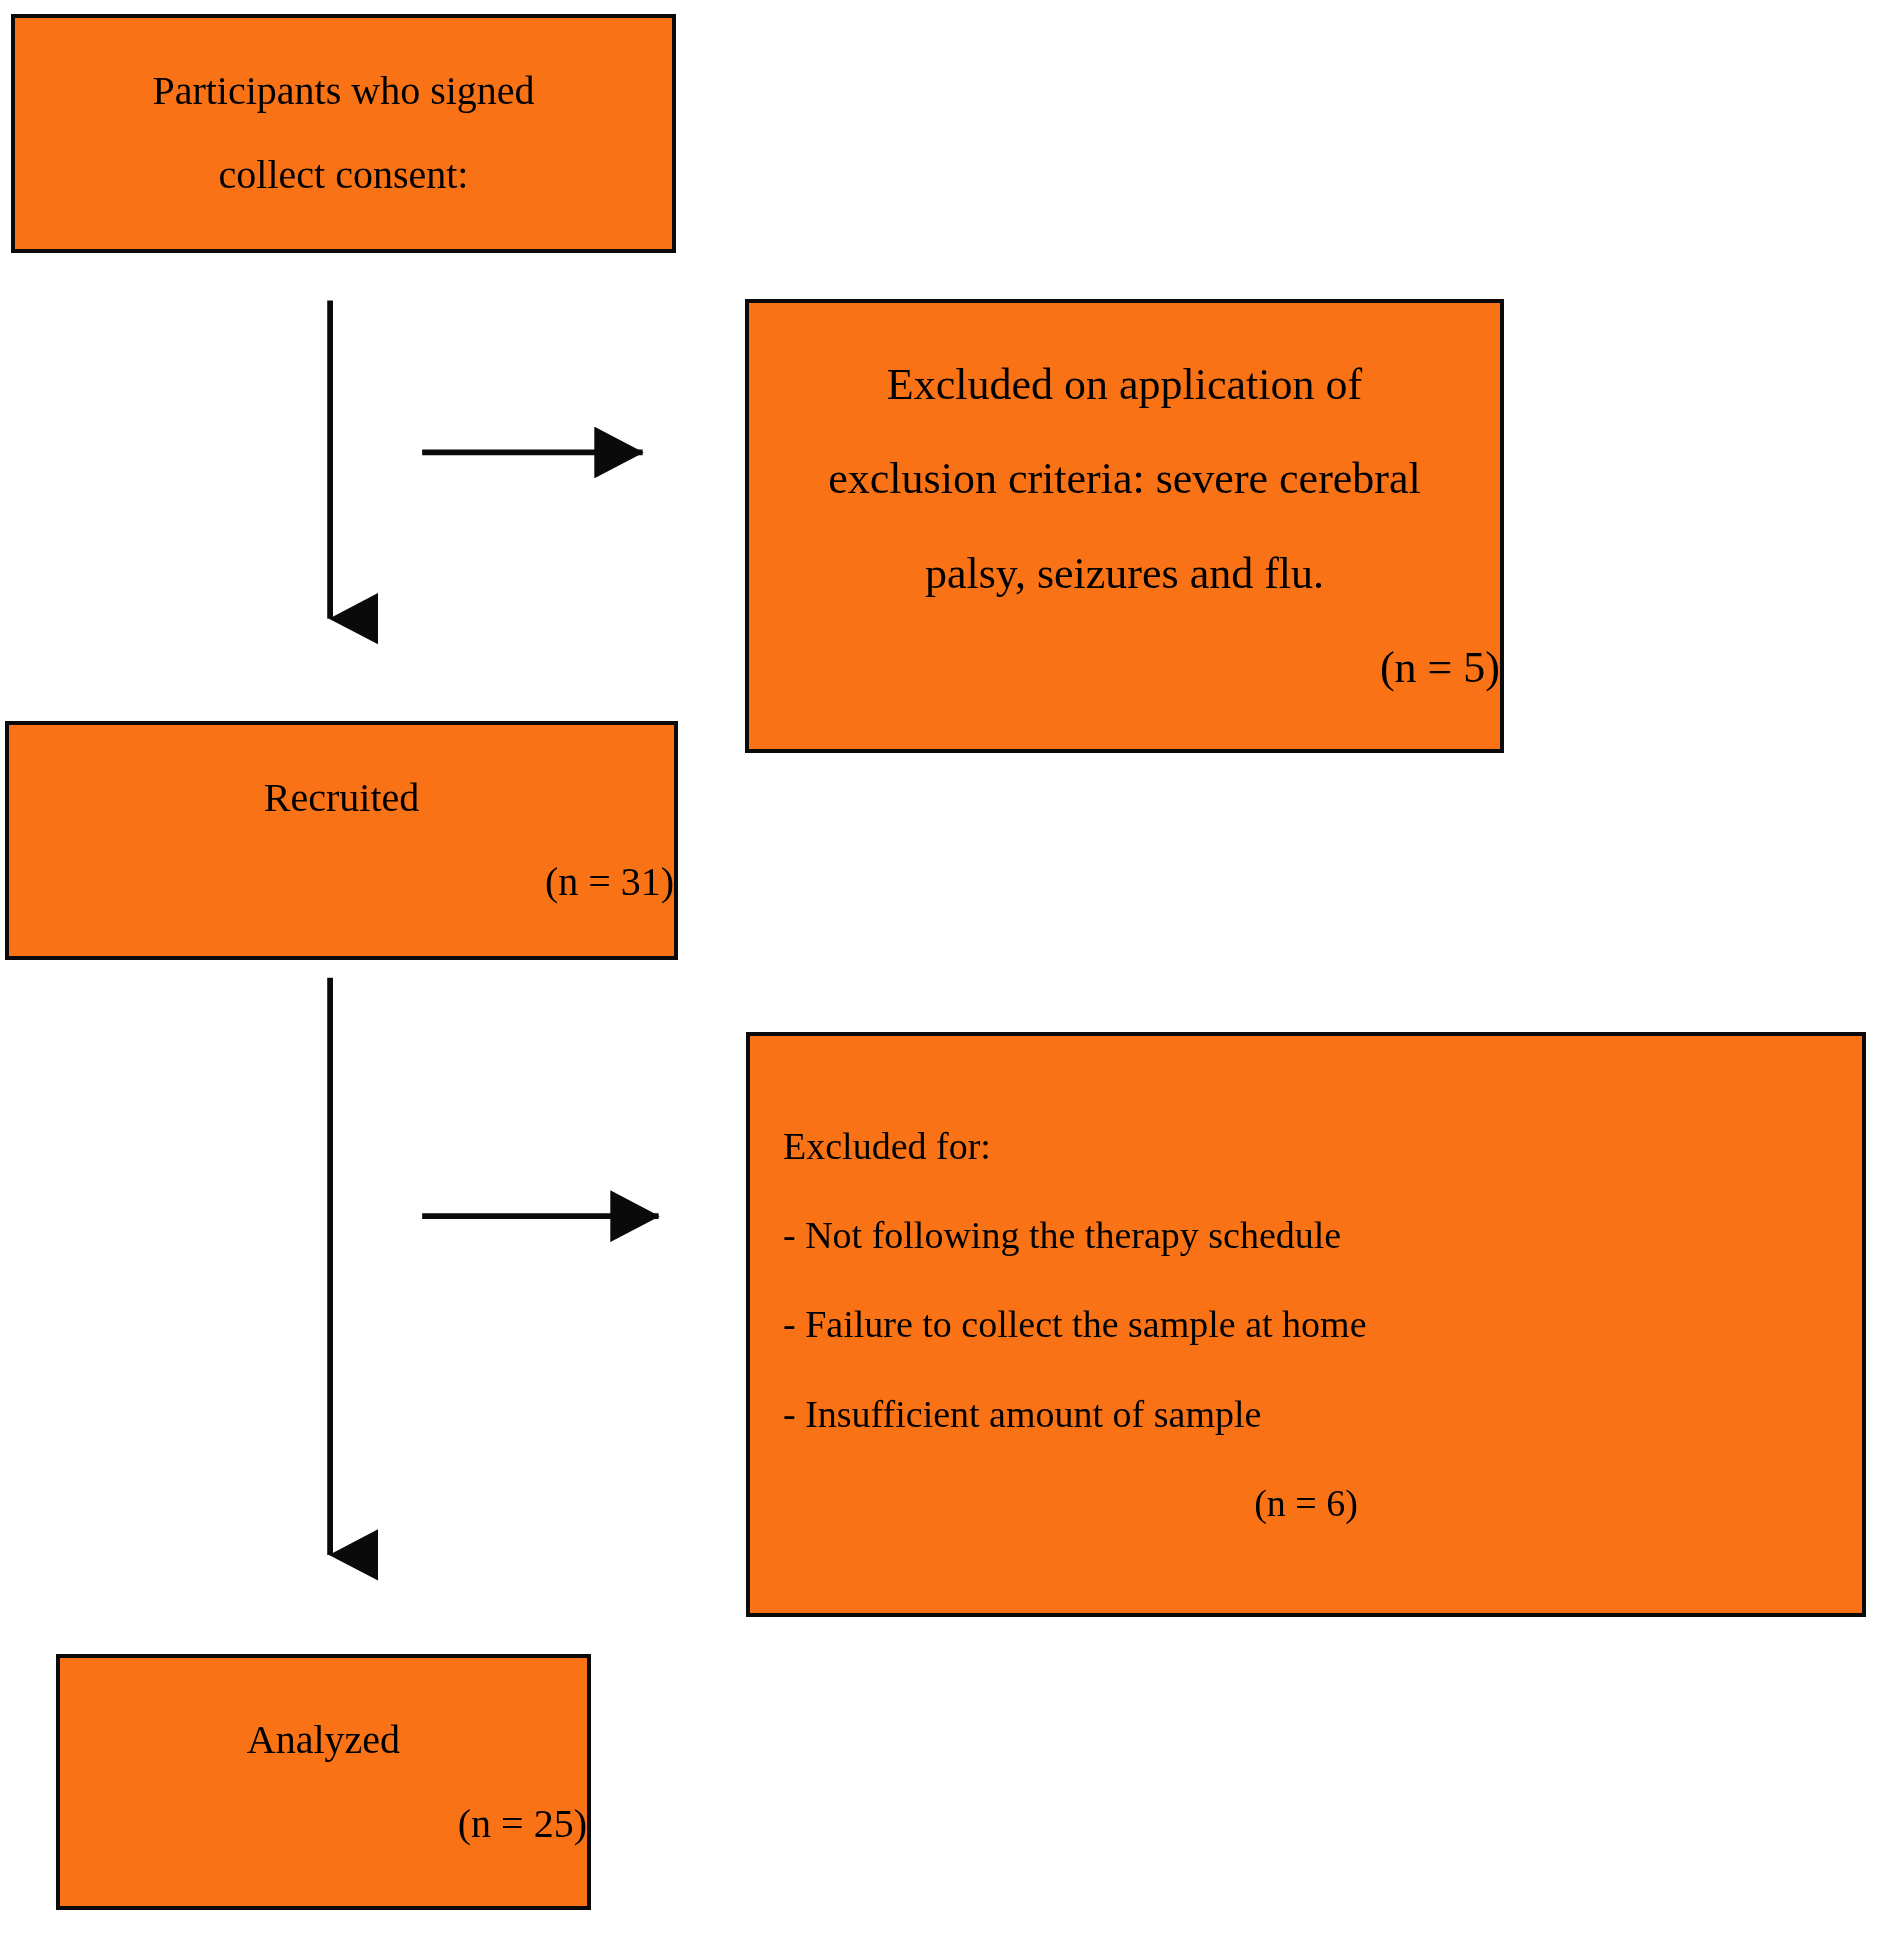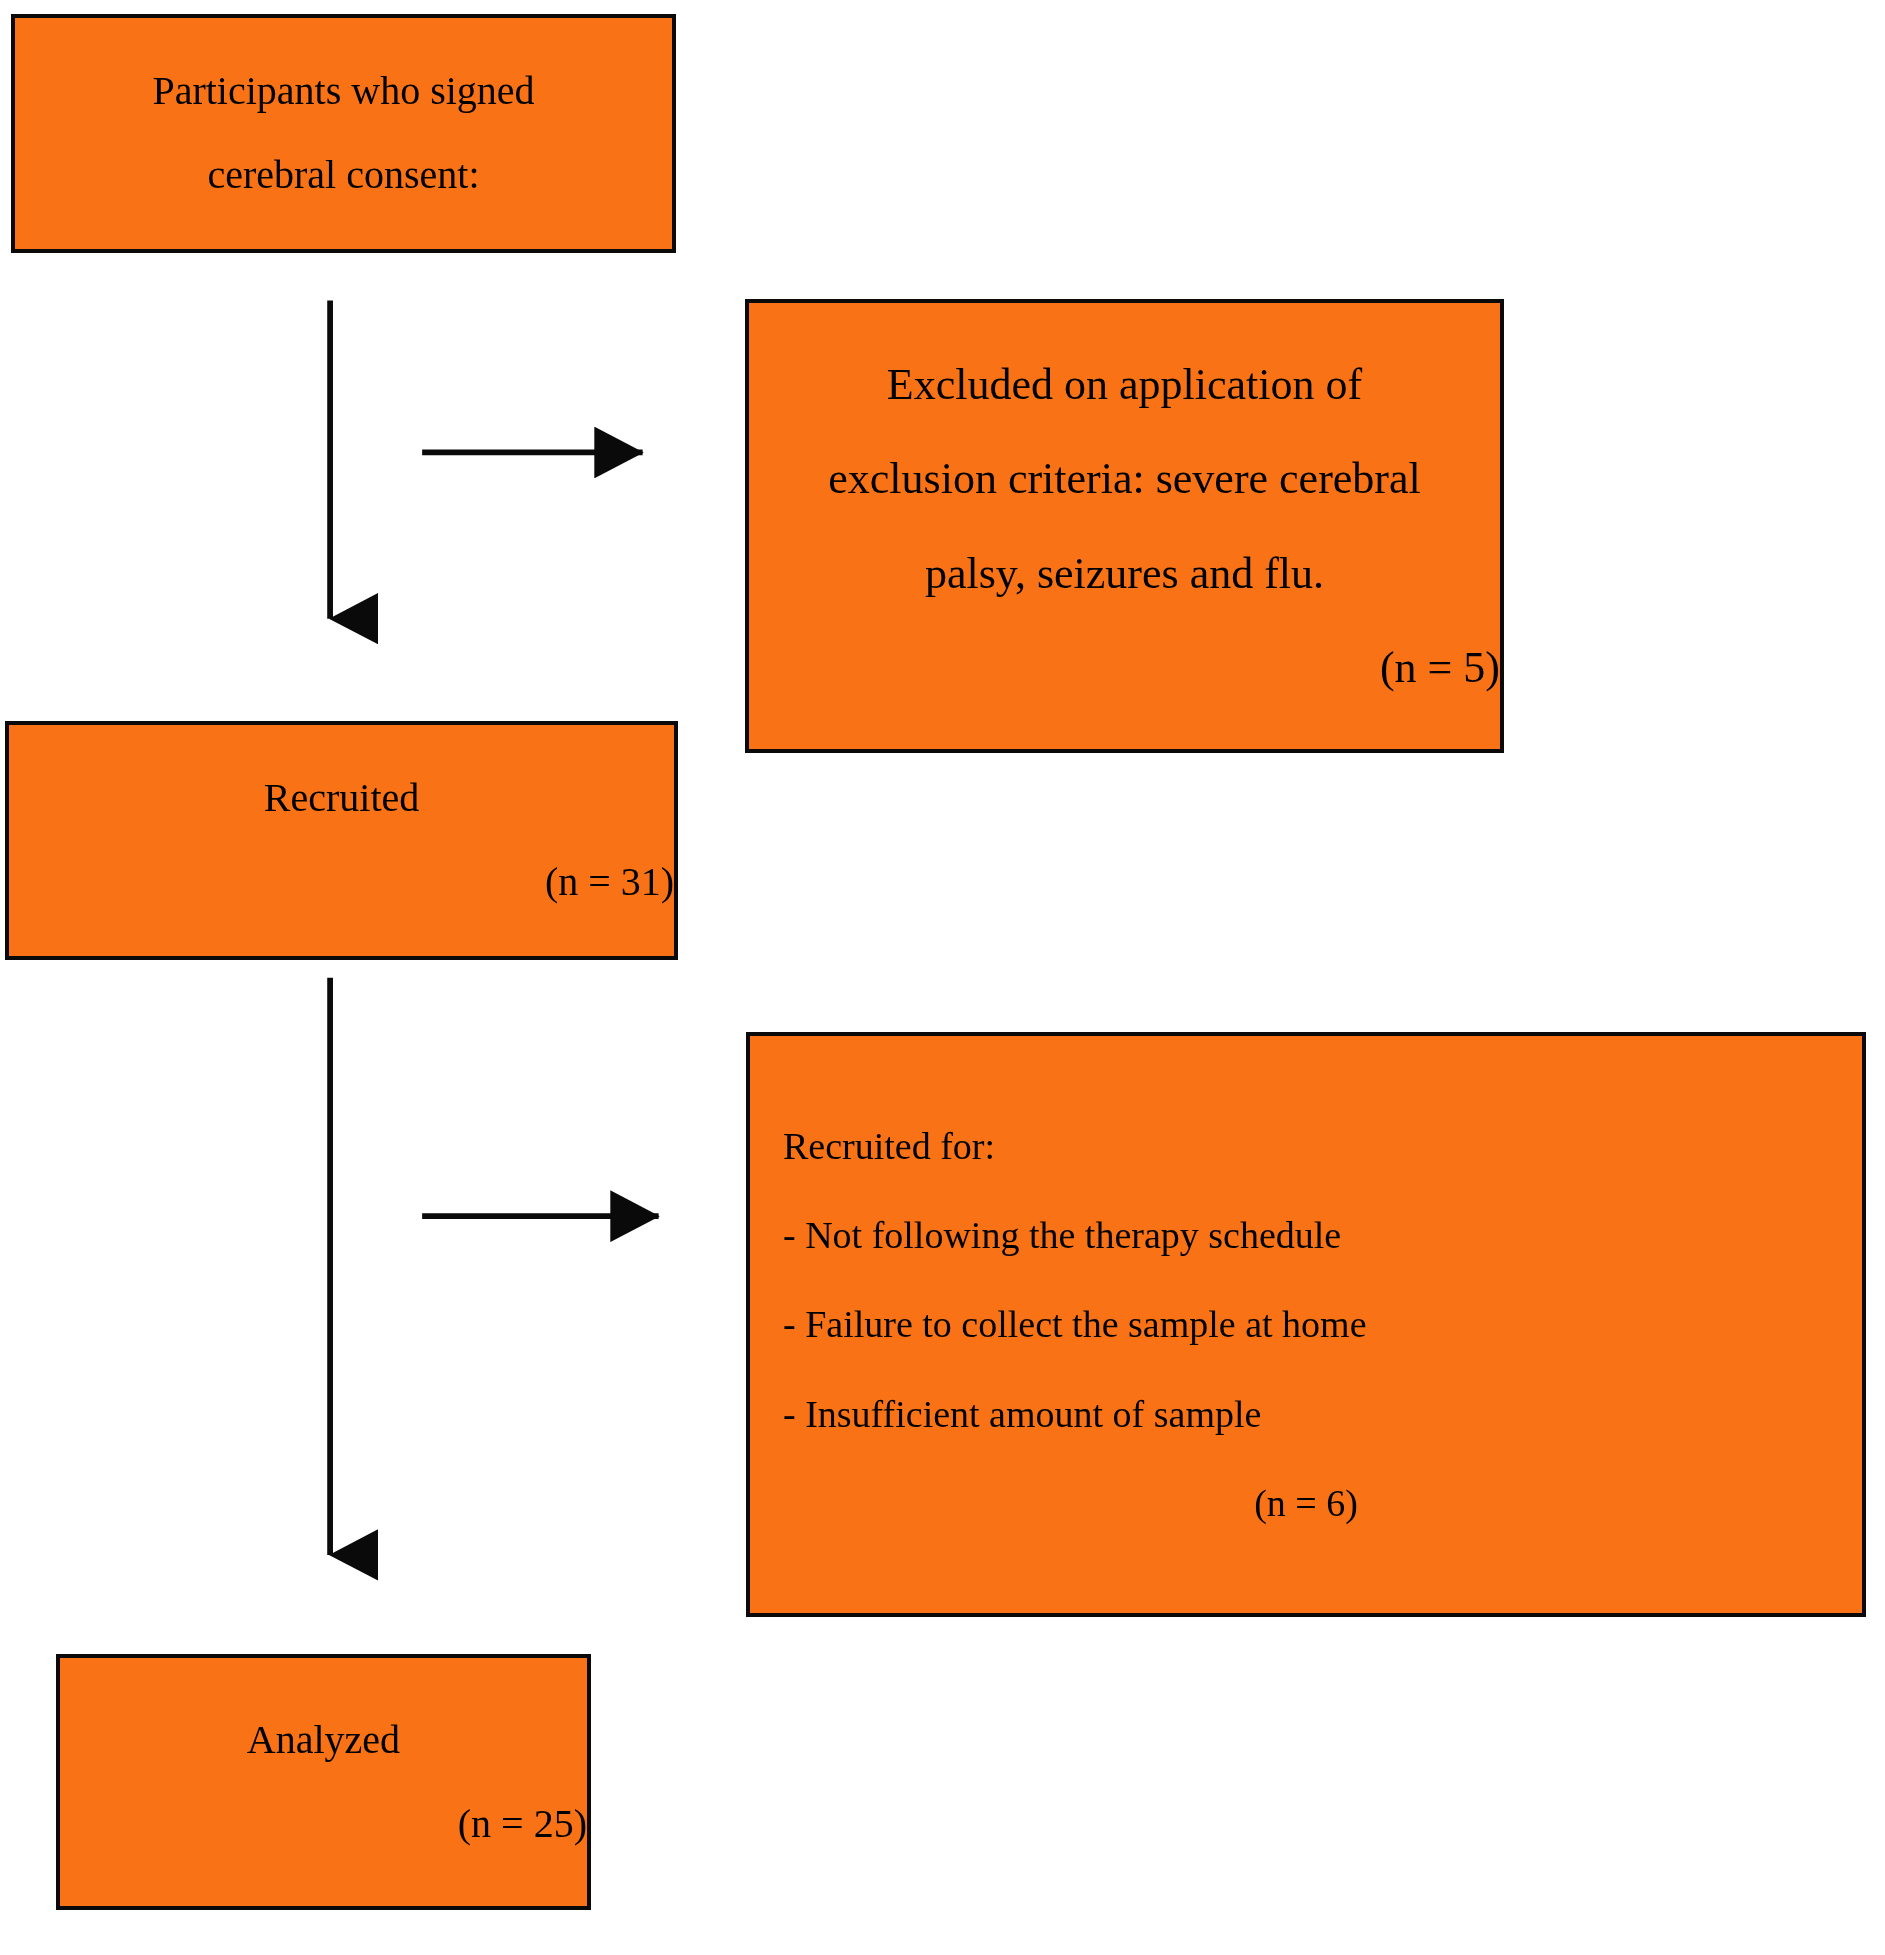--- a/index.html
+++ b/index.html
@@ -109,37 +109,37 @@
     <line x1="660" y1="1903" x2="1030" y2="1903" stroke="#0a0a0a" stroke-width="9" marker-end="url(#head-right)"></line>
   </svg>
 
   <div class="arrow-hit" id="arrow-consent-to-recruited"></div>
   <div class="arrow-hit" id="arrow-consent-to-excluded"></div>
   <div class="arrow-hit" id="arrow-recruited-to-analyzed"></div>
   <div class="arrow-hit" id="arrow-recruited-to-excluded"></div>
 
   <div class="flow-box box-center" id="box-consent">
     <span class="line center-line">Participants who signed</span>
-    <span class="line center-line">cerebral consent:</span>
+    <span class="line center-line">collect consent:</span>
   </div>
 
   <div class="flow-box box-center" id="box-excluded-criteria">
     <span class="line center-line">Excluded on application of</span>
     <span class="line center-line">exclusion criteria: severe cerebral</span>
     <span class="line center-line">palsy, seizures and flu.</span>
     <span class="line n-line">(n = 5)</span>
   </div>
 
   <div class="flow-box box-center" id="box-recruited">
     <span class="line center-line">Recruited</span>
     <span class="line n-line">(n = 31)</span>
   </div>
 
   <div class="flow-box box-left" id="box-excluded-reasons">
-    <span class="line left-line">Recruited for:</span>
+    <span class="line left-line">Excluded for:</span>
     <span class="line left-line">- Not following the therapy schedule</span>
     <span class="line left-line">- Failure to collect the sample at home</span>
     <span class="line left-line">- Insufficient amount of sample</span>
     <span class="line n-line">(n = 6)</span>
   </div>
 
   <div class="flow-box box-center" id="box-analyzed">
     <span class="line center-line">Analyzed</span>
     <span class="line n-line">(n = 25)</span>
   </div>

